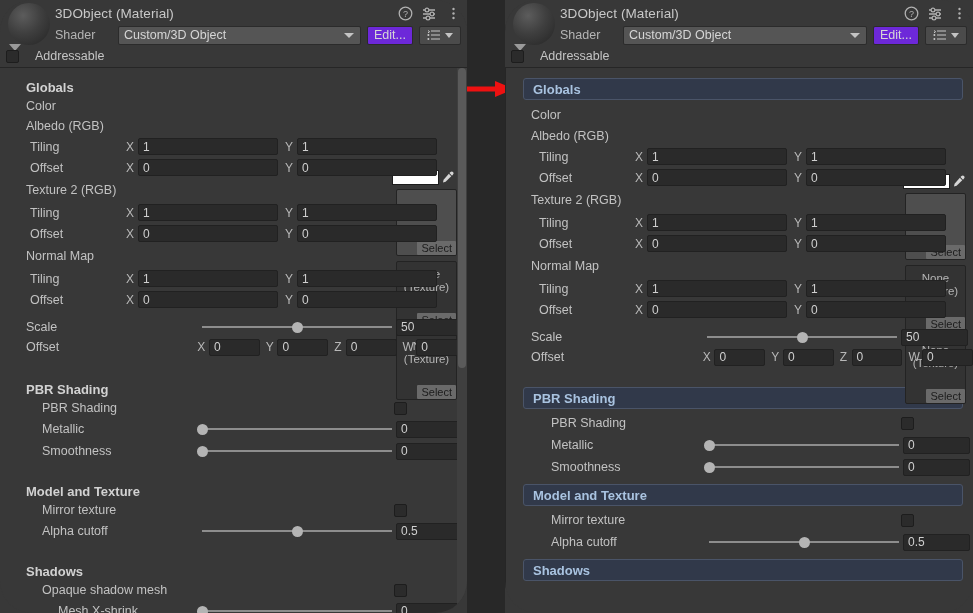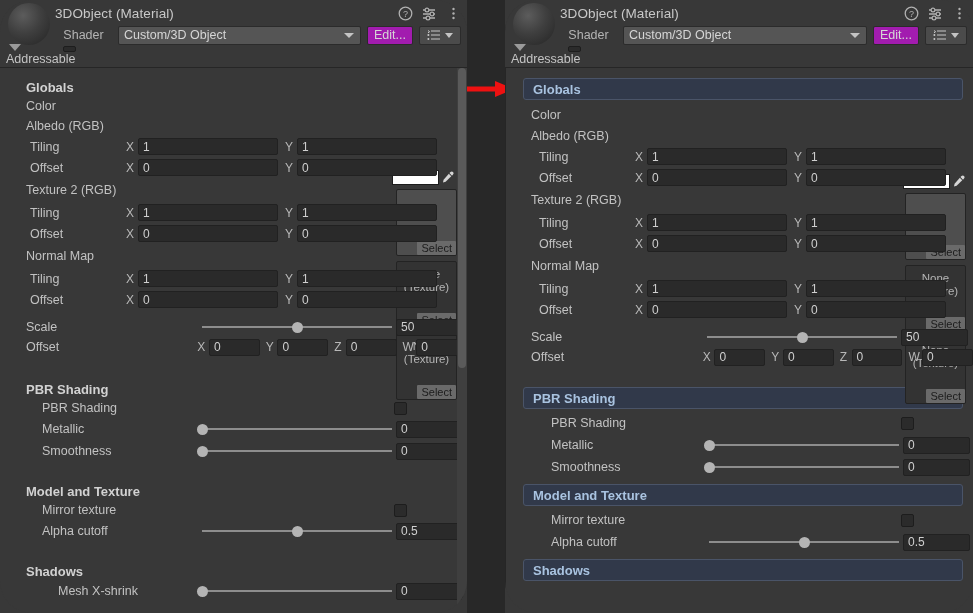--- a/index.html
+++ b/index.html
@@ -36,48 +36,48 @@
   }
   .mat-title { color: #c8c8c8; font-size: 13.5px; letter-spacing: .1px; }
   .title-icons { margin-left: auto; display: flex; align-items: center; gap: 9px; }
   .ticon { width: 15px; height: 15px; position: relative; cursor: default; }
   .ticon svg { display: block; }
 
   .shader-row {
     position: absolute; left: 55px; top: 25px; right: 6px; height: 20px;
     display: flex; align-items: center; gap: 6px;
   }
-  .lbl-shader { color: #b4b4b4; font-size: 12.5px; width: 57px; text-align: center; }
+  .lbl-shader { color: #b4b4b4; font-size: 12.5px; width: 57px; }
   .dropdown {
     flex: 1; height: 19px; background: #555555; border: 1px solid #2b2b2b;
     border-radius: 2px; display: flex; align-items: center;
     padding: 0 5px; color: #d6d6d6; font-size: 12.5px; position: relative;
   }
   .dropdown .caret {
     position: absolute; right: 6px; top: 50%; margin-top: -2px;
     width: 0; height: 0; border-left: 5px solid transparent;
     border-right: 5px solid transparent; border-top: 5px solid #c4c4c4;
   }
   .btn-edit {
-    height: 19px; min-width: 44px; background: #a21caf; border: 1px solid #2b2b2b;
+    height: 19px; min-width: 44px; background: #6d28d9; border: 1px solid #2b2b2b;
     border-radius: 2px; color: #d6d6d6; font-size: 12.5px;
     display: flex; align-items: center; justify-content: center; padding: 0 6px;
   }
   .btn-preset {
     height: 19px; width: 42px; background: #4b4b4b; border: 1px solid #2b2b2b;
     border-radius: 2px; display: flex; align-items: center; justify-content: center; gap: 4px;
   }
   .btn-preset .caret {
     width: 0; height: 0; border-left: 4.5px solid transparent;
     border-right: 4.5px solid transparent; border-top: 5px solid #c4c4c4;
   }
 
   .addr-row {
     position: absolute; left: 6px; top: 46px; height: 20px;
-    display: flex; align-items: flex-end; gap: 0; flex-direction: column;
+    display: flex; align-items: center; gap: 16px;
   }
   .cbox {
     width: 13px; height: 13px; background: #2b2b2b;
     border: 1px solid #1d1d1d; border-radius: 2px;
   }
   .addr-lbl { color: #c4c4c4; font-size: 12.5px; }
 
   .hdr-sep { position: absolute; left: 0; right: 0; top: 67px; height: 1px; background: #262626; }
 
   
@@ -358,20 +358,24 @@
         <span class="slider" style="width:190px">
           <span class="track"></span>
           <span class="knob" style="left:50%"></span>
         </span>
         <span class="field" style="width:67px;margin-left:4px">0.5</span>
       </div>
 
       <div class="row" style="padding-left:26px;height:18px;margin-top:20px">
         <span class="sec-title">Shadows</span>
       </div>
+      <div class="row" style="padding-left:42px;height:20px">
+        <span class="lbl" style="width:352px">Opaque shadow mesh</span>
+        <span class="cbox"></span>
+      </div>
       <div class="row" style="padding-left:58px;height:22px">
         <span class="lbl" style="width:144px">Mesh X-shrink</span>
         <span class="slider" style="width:190px">
           <span class="track"></span>
           <span class="knob" style="left:0%"></span>
         </span>
         <span class="field" style="width:67px;margin-left:4px">0</span>
       </div>
     </div>
 

